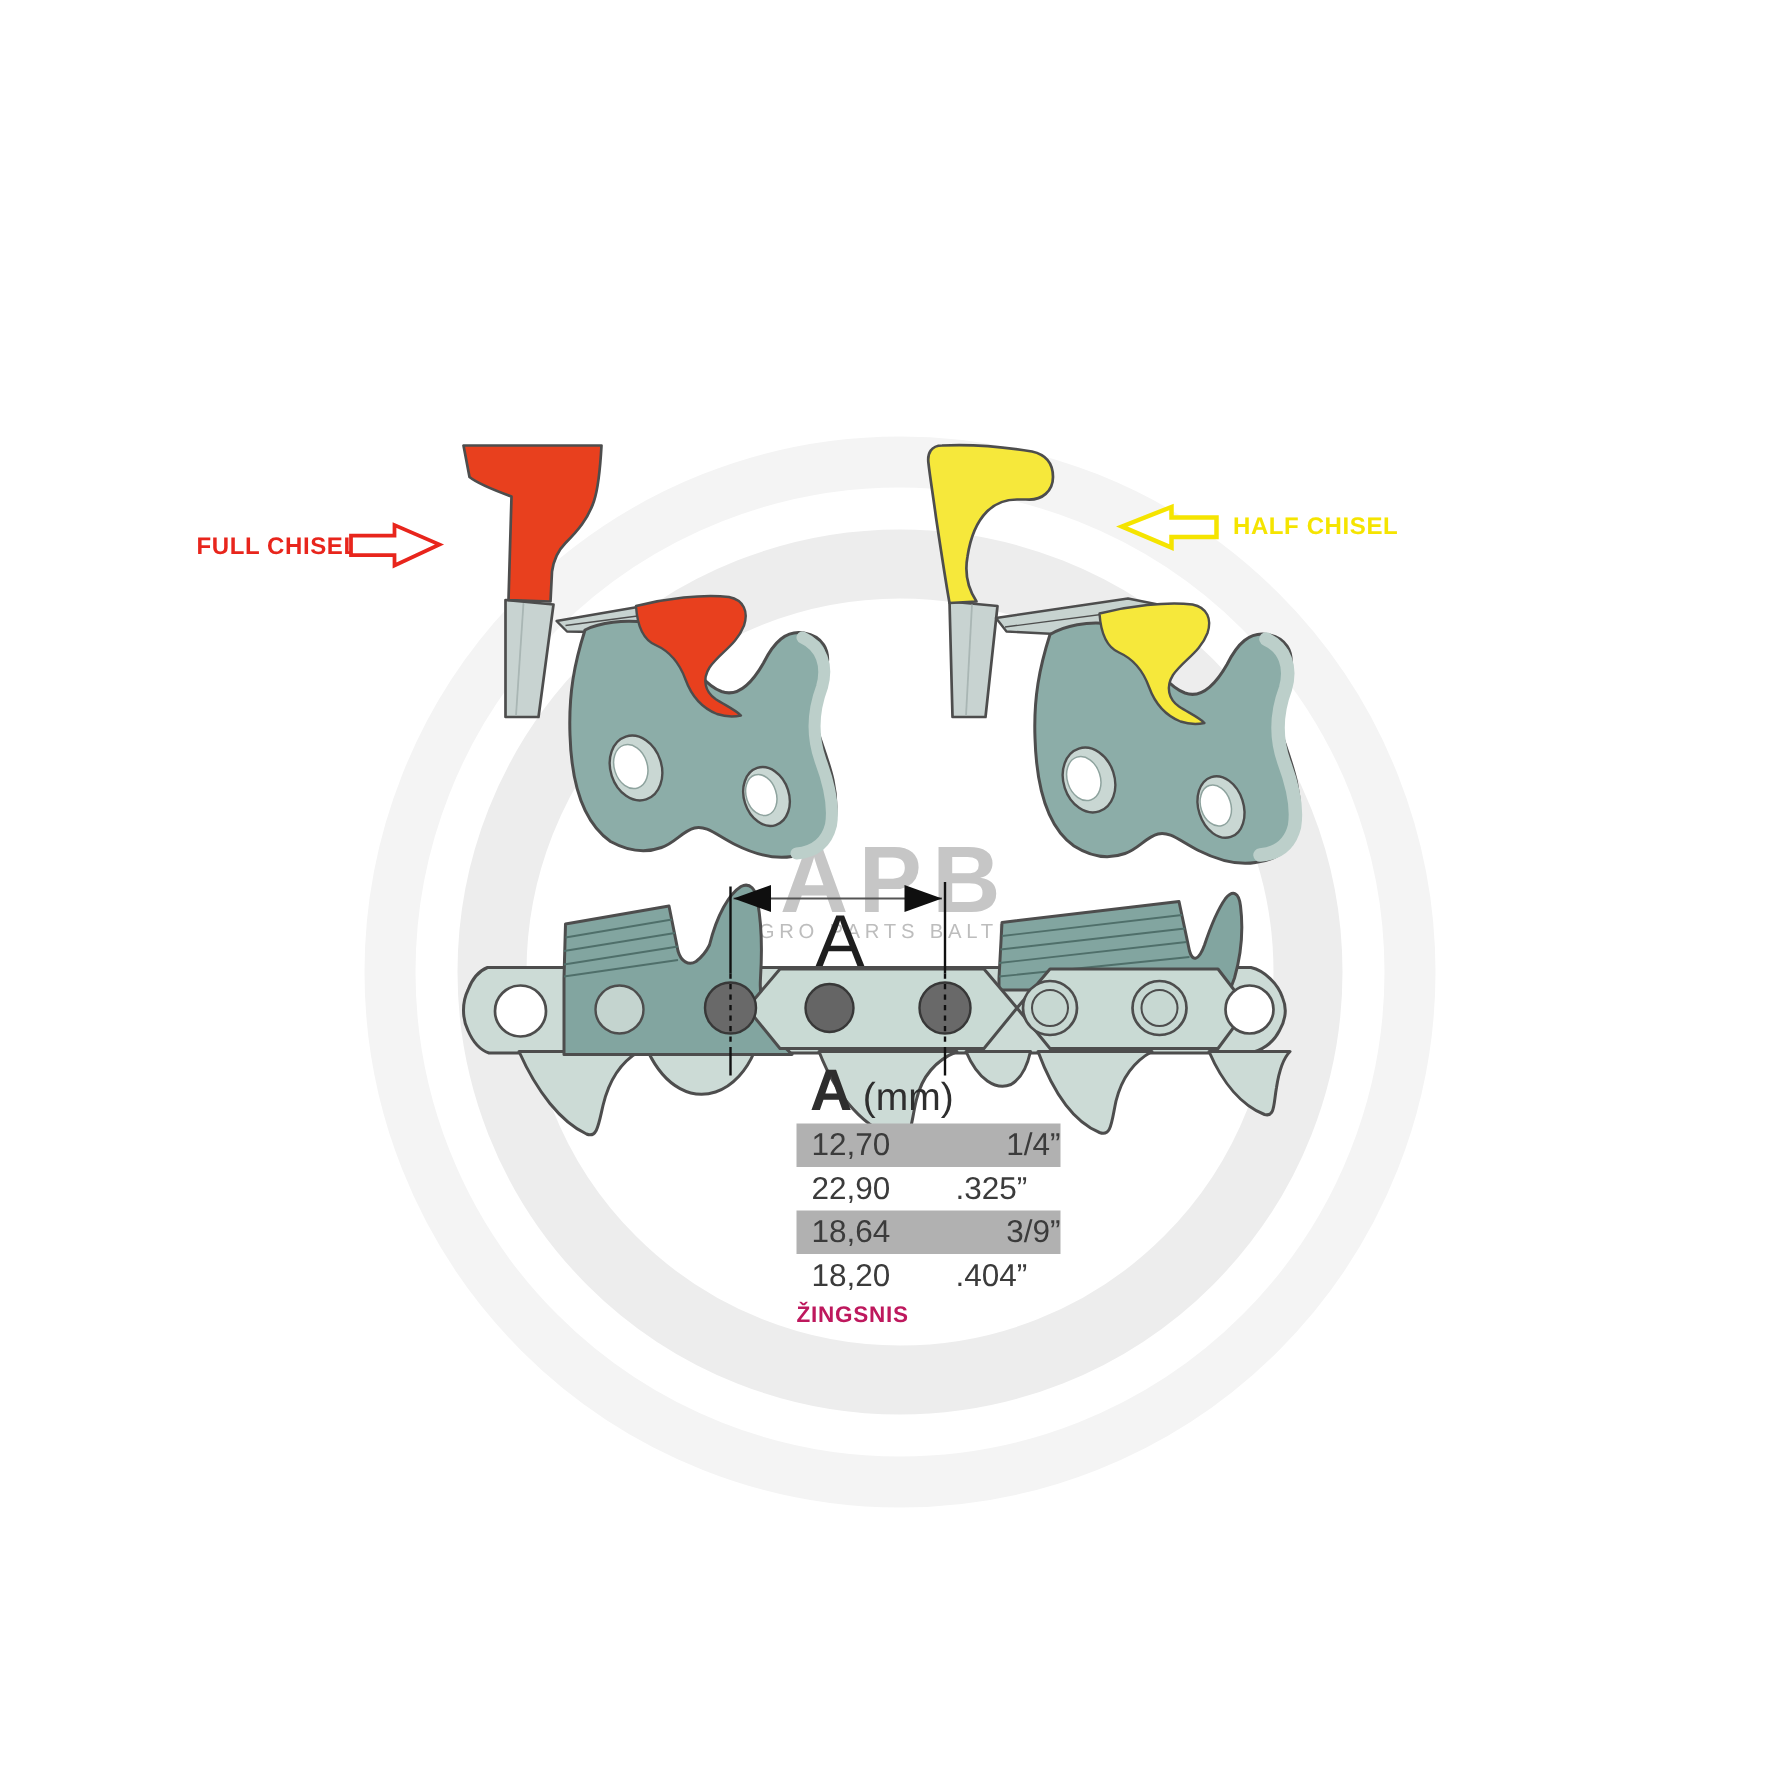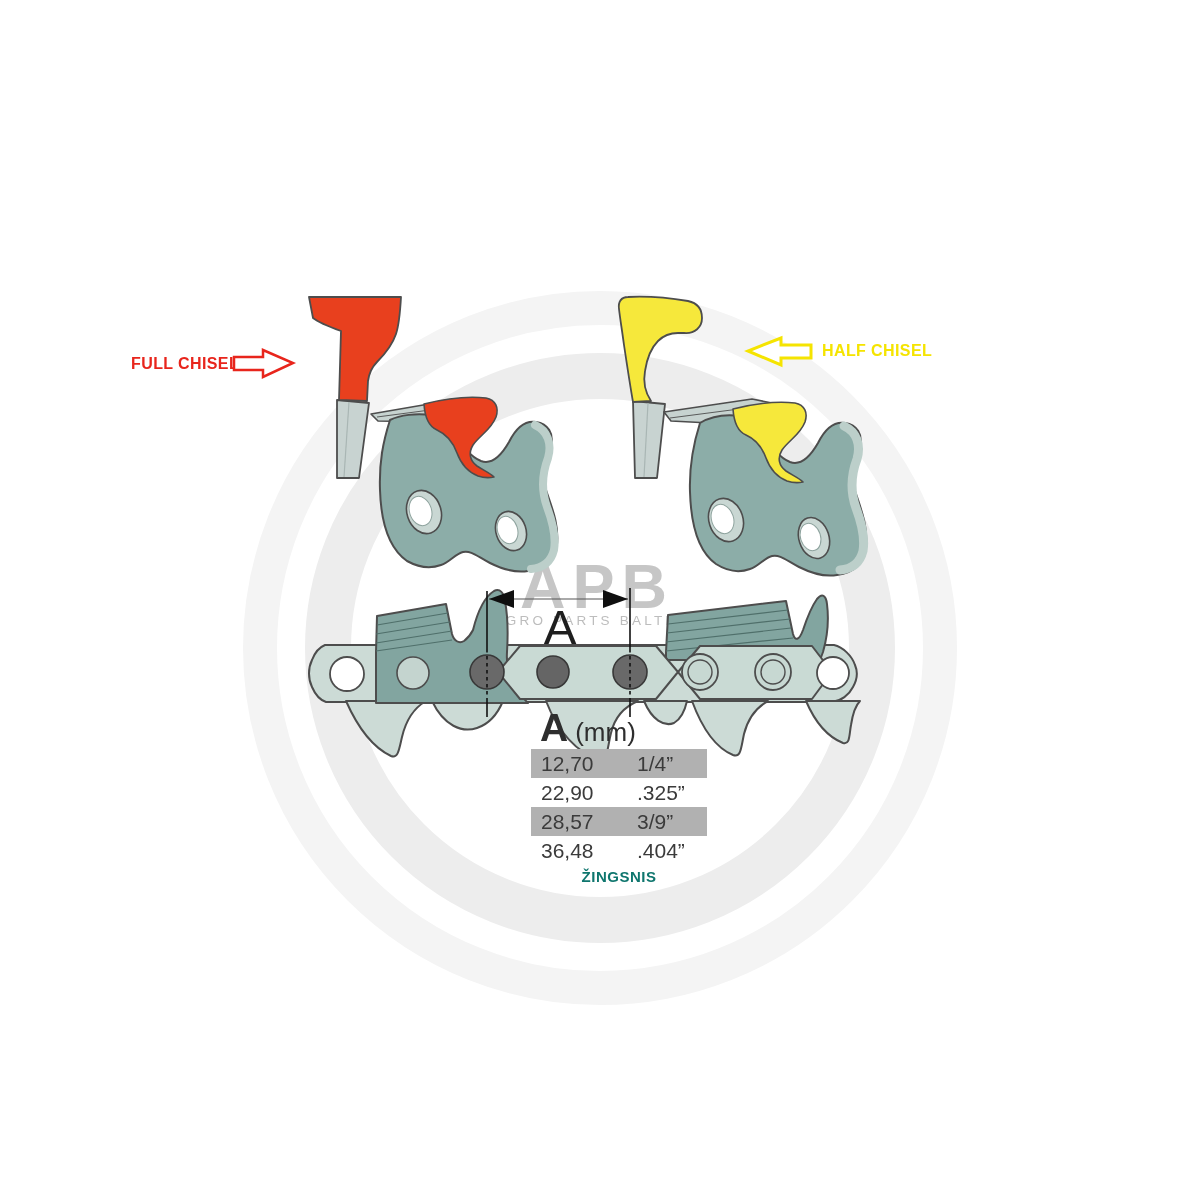--- a/index.html
+++ b/index.html
@@ -12,26 +12,26 @@
     position:absolute;left:540px;top:706px;display:flex;align-items:baseline;
     color:#2e2e2e;
   }
   .pitch-header .letter{font-size:39px;font-weight:600;}
   .pitch-header .unit{font-size:26px;font-weight:500;margin-left:7px;text-align:center;}
   .pitch-table{position:absolute;left:531px;top:749px;width:176px;}
   .pitch-row{
     height:29px;display:flex;align-items:center;
     font-size:21px;color:#3b3b3b;font-weight:500;
   }
-  .pitch-row.hl{background:#b1b1b1;}
+  .pitch-row.hl{background:#b1b1b1;gap:34px;}
   .pitch-row .mm{padding-left:10px;width:96px;}
   .pitch-row .inch{flex:1;}
   .pitch-caption{
-    position:absolute;left:531px;top:868px;width:176px;text-align:center;
-    font-size:15px;font-weight:700;color:#0f766e;letter-spacing:0.5px;
+    position:absolute;left:531px;top:868px;width:176px;text-align:left;
+    font-size:15px;font-weight:700;color:#be185d;letter-spacing:0.5px;
   }
 </style>
 </head>
 <body>
 
 <div class="stage">
 
   <svg width="1188" height="1188" viewBox="0 0 1188 1188">
 
     <g>
@@ -200,24 +200,24 @@
   <div class="pitch-table">
     <div class="pitch-row hl">
       <span class="mm">12,70</span>
       <span class="inch">1/4”</span>
     </div>
     <div class="pitch-row">
       <span class="mm">22,90</span>
       <span class="inch">.325”</span>
     </div>
     <div class="pitch-row hl">
-      <span class="mm">28,57</span>
+      <span class="mm">18,64</span>
       <span class="inch">3/9”</span>
     </div>
     <div class="pitch-row">
-      <span class="mm">36,48</span>
+      <span class="mm">18,20</span>
       <span class="inch">.404”</span>
     </div>
   </div>
 
   <div class="pitch-caption">ŽINGSNIS</div>
 
 </div>
 
 </body></html>

